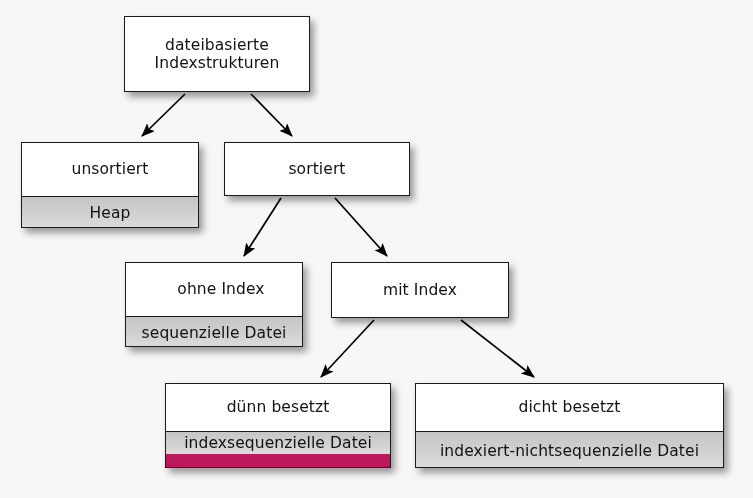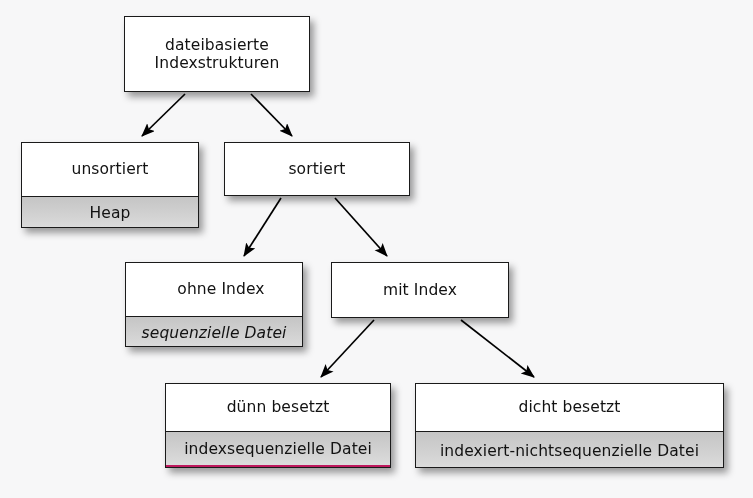--- a/index.html
+++ b/index.html
@@ -72,28 +72,28 @@
 
   #node-unsortiert  { left: 21px;  top: 142px; width: 178px; height: 86px; }
   #node-unsortiert .node-title { height: 53px; }
   #node-unsortiert .node-sub   { height: 33px; }
 
   #node-sortiert    { left: 224px; top: 142px; width: 186px; height: 54px; }
   #node-sortiert .node-title { height: 100%; }
 
   #node-ohne-index  { left: 125px; top: 262px; width: 178px; height: 85px; }
   #node-ohne-index .node-title { height: 53px; padding-left: 20px; }
-  #node-ohne-index .node-sub   { height: 32px; font-style: italic; }
+  #node-ohne-index .node-sub   { height: 32px; }
 
   #node-mit-index   { left: 331px; top: 262px; width: 178px; height: 56px; }
   #node-mit-index .node-title { height: 100%; }
 
   #node-duenn       { left: 165px; top: 383px; width: 226px; height: 85px; }
   #node-duenn .node-title { height: 47px; }
-  #node-duenn .node-sub   { height: 34px; text-align: center; }
+  #node-duenn .node-sub   { height: 23px; text-align: center; }
 
   #node-dicht       { left: 415px; top: 383px; width: 309px; height: 85px; }
   #node-dicht .node-title { height: 47px; }
   #node-dicht .node-sub   { height: 38px; }
 </style>
 </head>
 <body>
 
 <div id="diagram-canvas">
 

